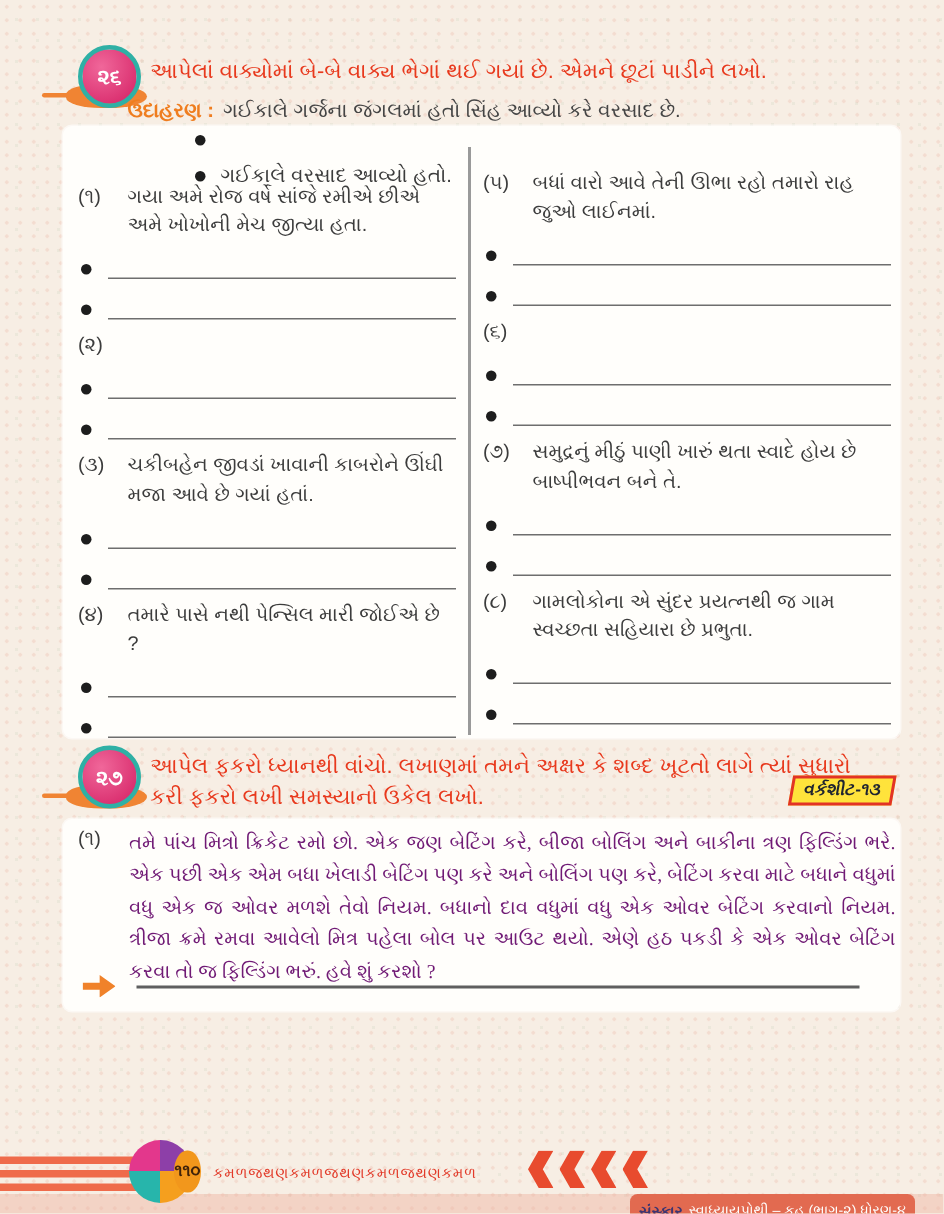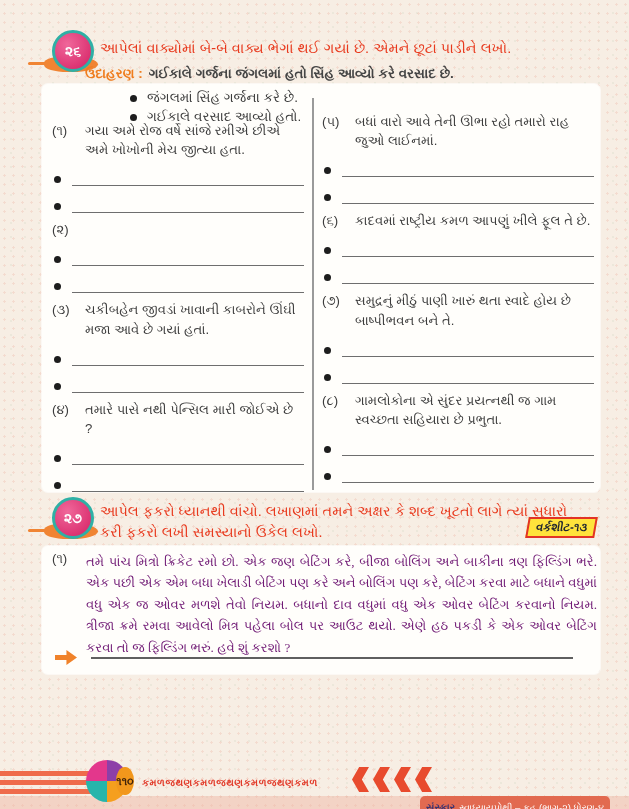--- a/index.html
+++ b/index.html
@@ -35,21 +35,21 @@
     z-index:2;
   }
   .ex-tail { position:absolute; height:3px; background:#f08433; border-radius:2px; z-index:1; }
 
   .ex-title {
     position:absolute; color:#e8391d; font-weight:normal; font-size:14.5px;
     line-height:1.45; z-index:3;
   }
   .example-row { position:absolute; font-size:13.5px; z-index:3; }
   .example-label { color:#ef7d1f; font-weight:bold; }
-  .example-text { color:#454545; font-weight:bold; margin-left:6px; }
+  .example-text { color:#454545; font-weight:normal; margin-left:6px; }
 
   .bullet-row { position:absolute; display:flex; align-items:center; gap:10px; z-index:3; }
   .bullet-row .dot { width:7px; height:7px; border-radius:50%; background:#1d1d1d; }
   .bullet-row .btext { font-size:13.5px; color:#3c3c3c; font-weight:500; }
 
   .col { position:absolute; display:flex; flex-direction:column; z-index:3; }
   #col-left  { left:52px;  top:121px; width:252px; }
   #col-right { left:322px; top:112px; width:272px; }
   .qblock { margin-bottom:7px; }
   .q { display:flex; gap:7px; font-size:13.2px; color:#3c3c3c; line-height:1.45; }
@@ -88,21 +88,21 @@
     background:conic-gradient(#8d3fa8 0 25%, #f59f1e 25% 50%, #27b5ab 50% 75%, #e3378c 75% 100%);
     display:flex; align-items:center; justify-content:center; z-index:3;
   }
   .page-circle .inner {
     width:28px; height:28px; border-radius:50%; background:#f2971c;
     display:flex; align-items:center; justify-content:center;
     color:#40230a; font-weight:bold; font-size:11px;margin-left:36px;
   }
   .footer-left-text {
     position:absolute; left:142px; top:777px; z-index:3;
-    color:#e23b2a; font-weight:bold; font-size:10px; letter-spacing:.5px;
+    color:#e23b2a; font-weight:normal; font-size:10px; letter-spacing:.5px;
   }
   .chevrons { position:absolute; left:352px; top:767px; display:flex; gap:4px; z-index:3; }
   .chev {
     width:17px; height:25px; background:#e84b2e;
     clip-path:polygon(100% 0, 42% 0, 0 50%, 42% 100%, 100% 100%, 58% 50%);
   }
   .ribbon {
     position:absolute; left:420px; top:796px; width:190px; height:23px; z-index:3;
     background:#e26a50; border-radius:5px;
     display:flex; align-items:center; justify-content:center; gap:4px;
@@ -126,21 +126,20 @@
   <span>૨૬</span>
 </div>
 <div class="ex-title" style="left:100px; top:38px; width:500px;">આપેલાં વાક્યોમાં બે-બે વાક્ય ભેગાં થઈ ગયાં છે. એમને છૂટાં પાડીને લખો.</div>
 
 <div class="example-row" style="left:85px; top:66px;">
   <span class="example-label">ઉદાહરણ :</span><span class="example-text">ગઈકાલે ગર્જના જંગલમાં હતો સિંહ આવ્યો કરે વરસાદ છે.</span>
 </div>
 
 <div class="bullet-row" style="left:130px; top:90px;">
   <span class="dot"></span>
-  <span class="btext">જંગલમાં સિંહ ગર્જના કરે છે.</span>
 </div>
 <div class="bullet-row" style="left:130px; top:109px;">
   <span class="dot"></span>
   <span class="btext">ગઈકાલે વરસાદ આવ્યો હતો.</span>
 </div>
 
 <div class="divider"></div>
 
 <div class="col" id="col-left">
   <div class="qblock">
@@ -211,21 +210,20 @@
         <span class="line"></span>
       </div>
     <div class="ans">
         <span class="dot"></span>
         <span class="line"></span>
       </div>
   </div>
   <div class="qblock">
     <div class="q">
         <span class="qnum">(૬)</span>
-        <span class="qtext">કાદવમાં રાષ્ટ્રીય કમળ આપણું ખીલે ફૂલ તે છે.</span>
       </div>
     <div class="ans">
         <span class="dot"></span>
         <span class="line"></span>
       </div>
     <div class="ans">
         <span class="dot"></span>
         <span class="line"></span>
       </div>
   </div>

